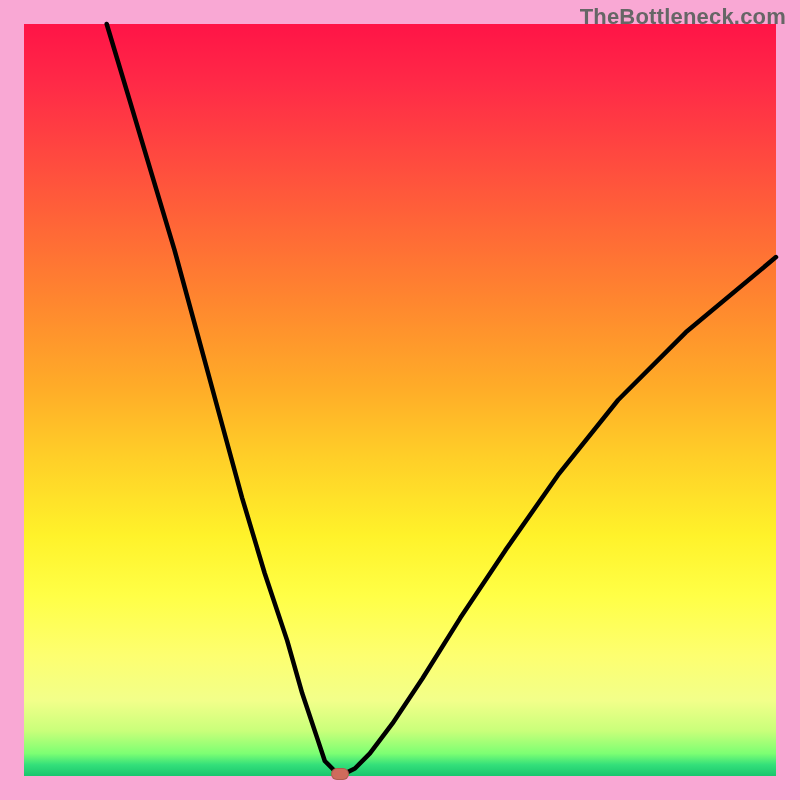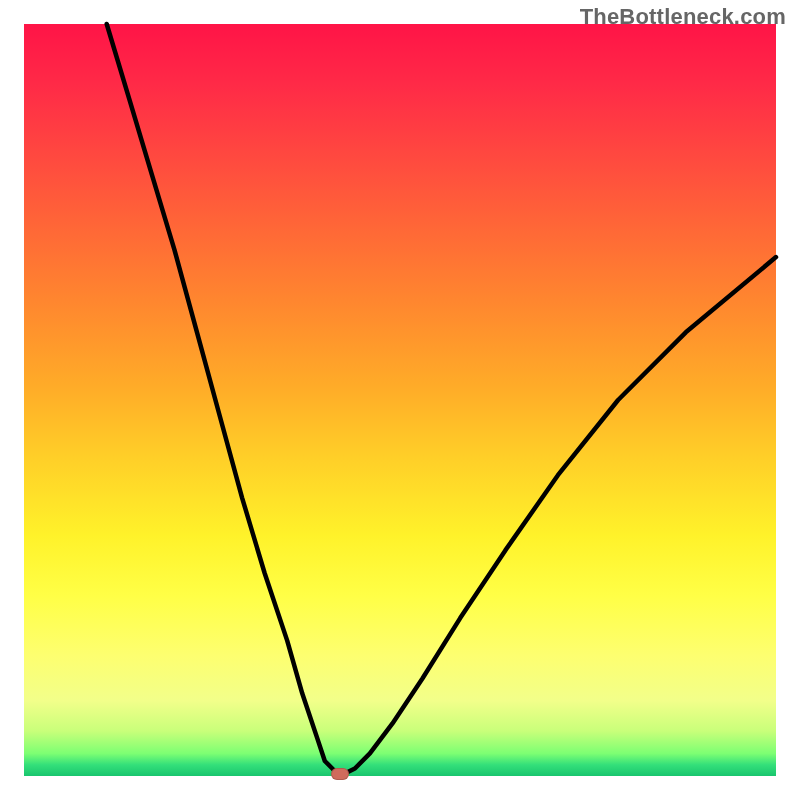--- a/index.html
+++ b/index.html
@@ -8,21 +8,21 @@
     width: 800px;
     height: 800px;
     background: #000;
     font-family: Arial, Helvetica, sans-serif;
     overflow: hidden;
   }
   .frame {
     position: relative;
     width: 800px;
     height: 800px;
-    background: #ffffff;
+    background: #f9a8d4;
   }
   .watermark {
     position: absolute;
     top: 4px;
     right: 14px;
     color: #666;
     font-size: 22px;
     font-weight: 600;
     letter-spacing: 0.2px;
     user-select: none;

